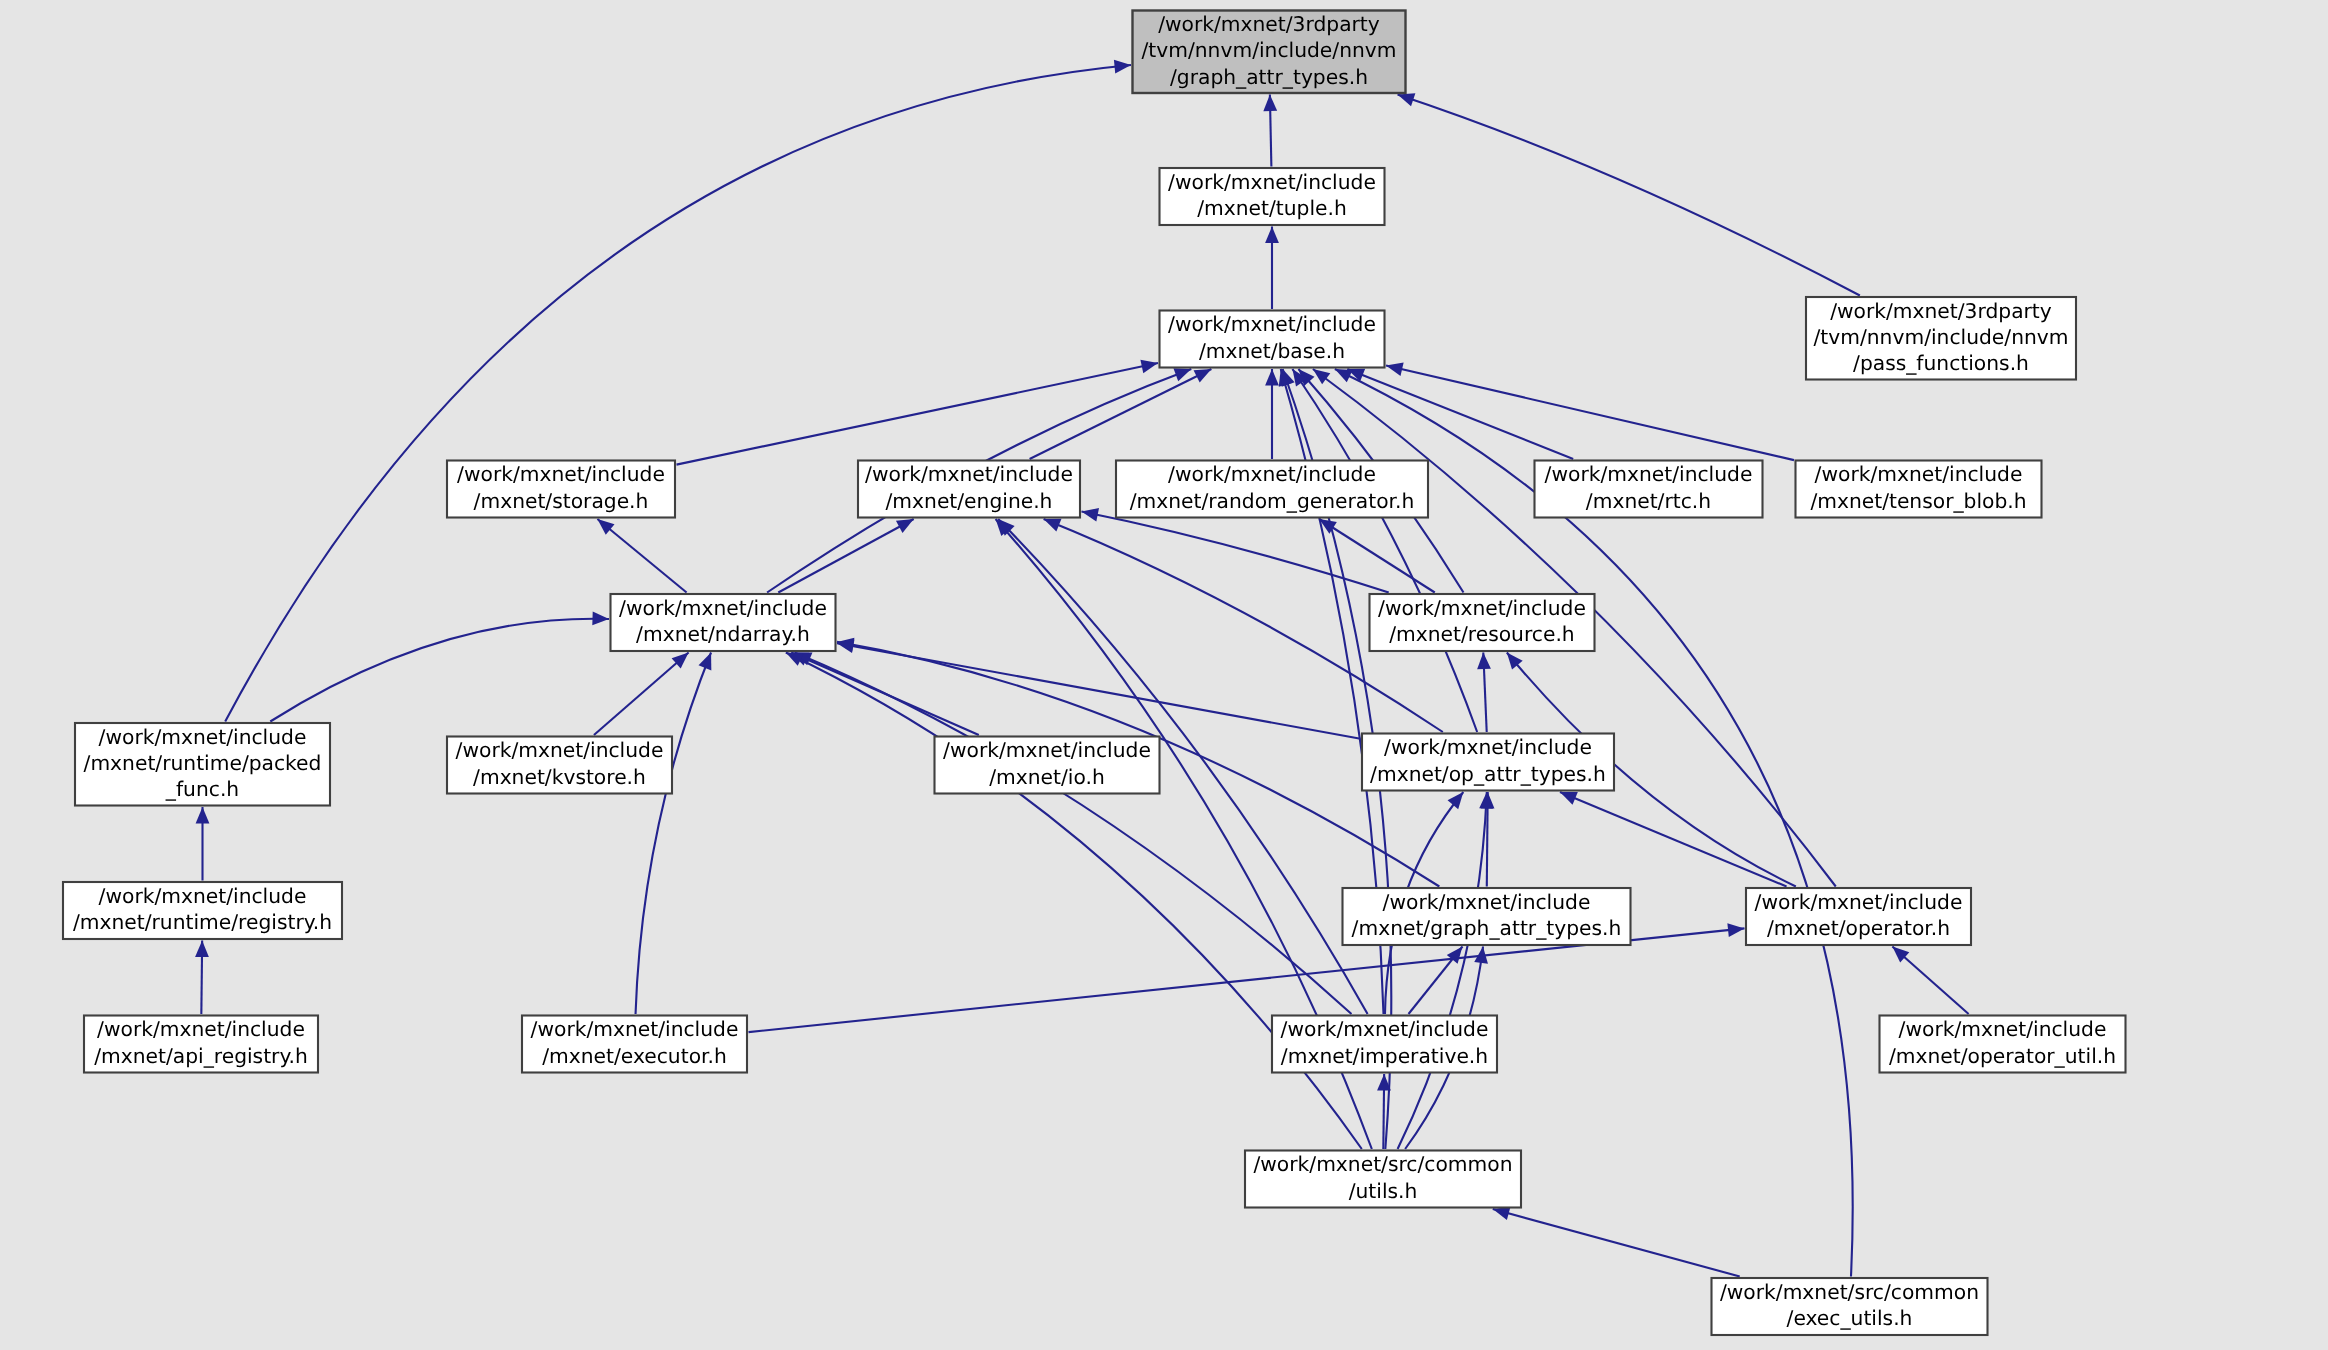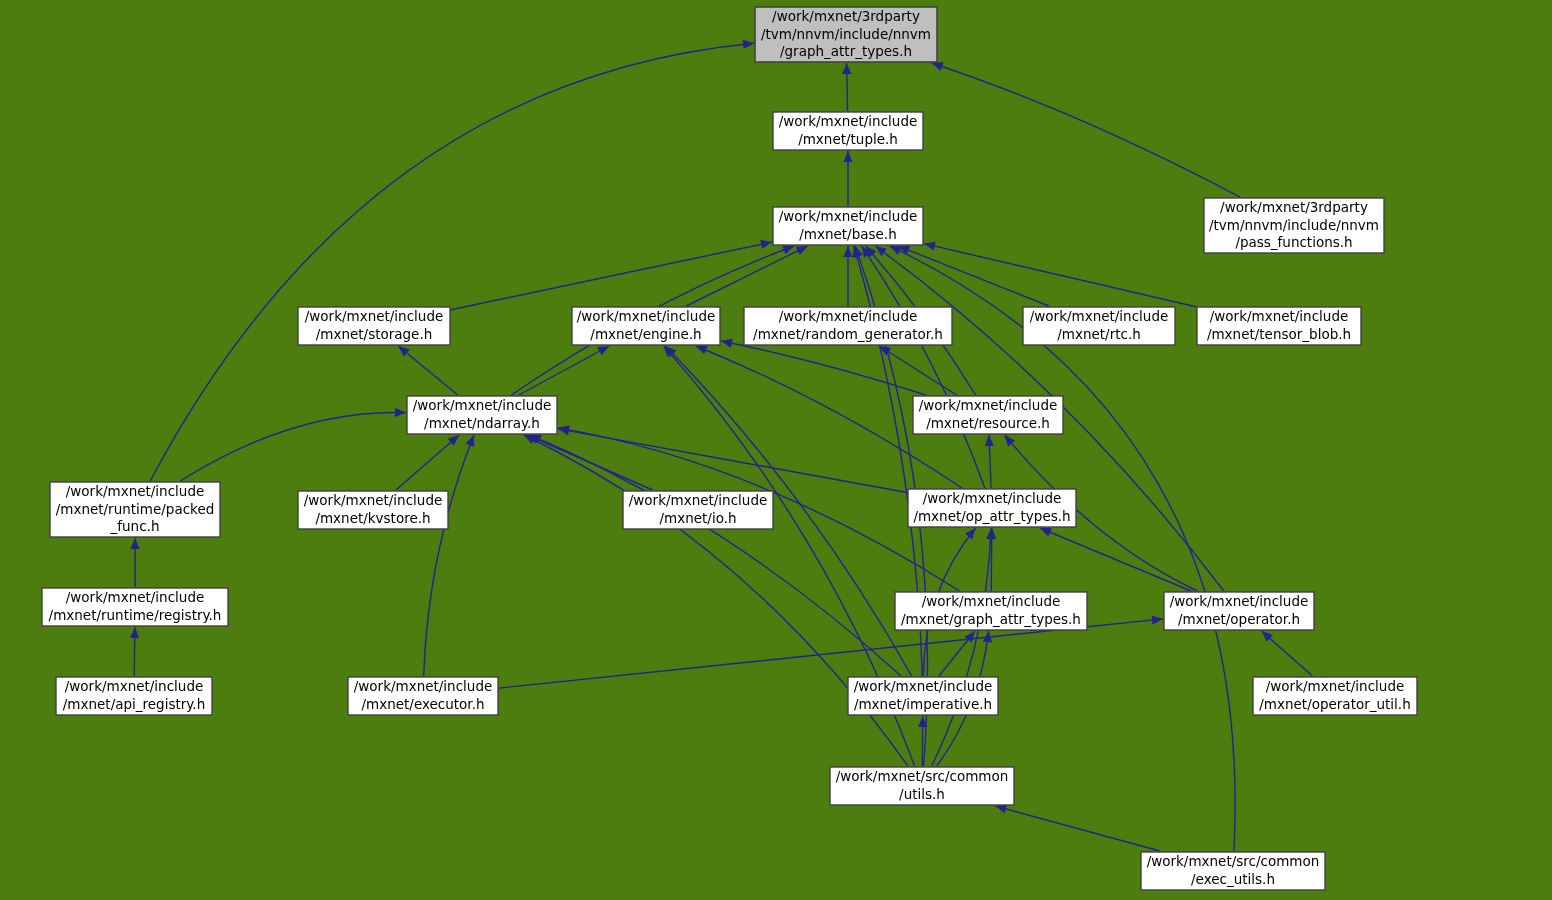--- a/index.html
+++ b/index.html
@@ -4,21 +4,21 @@
 <style>
   html, body {
     margin: 0;
     padding: 0;
     background: #ffffff;
   }
   #canvas-wrap {
     position: relative;
     width: 1552px;
     height: 900px;
-    background: #4d7c0f;
+    background: #e5e5e5;
     overflow: hidden;
     font-family: "DejaVu Sans", sans-serif;
   }
   svg#graph {
     position: absolute;
     top: 0;
     left: 0;
     width: 1552px;
     height: 900px;
     display: block;

